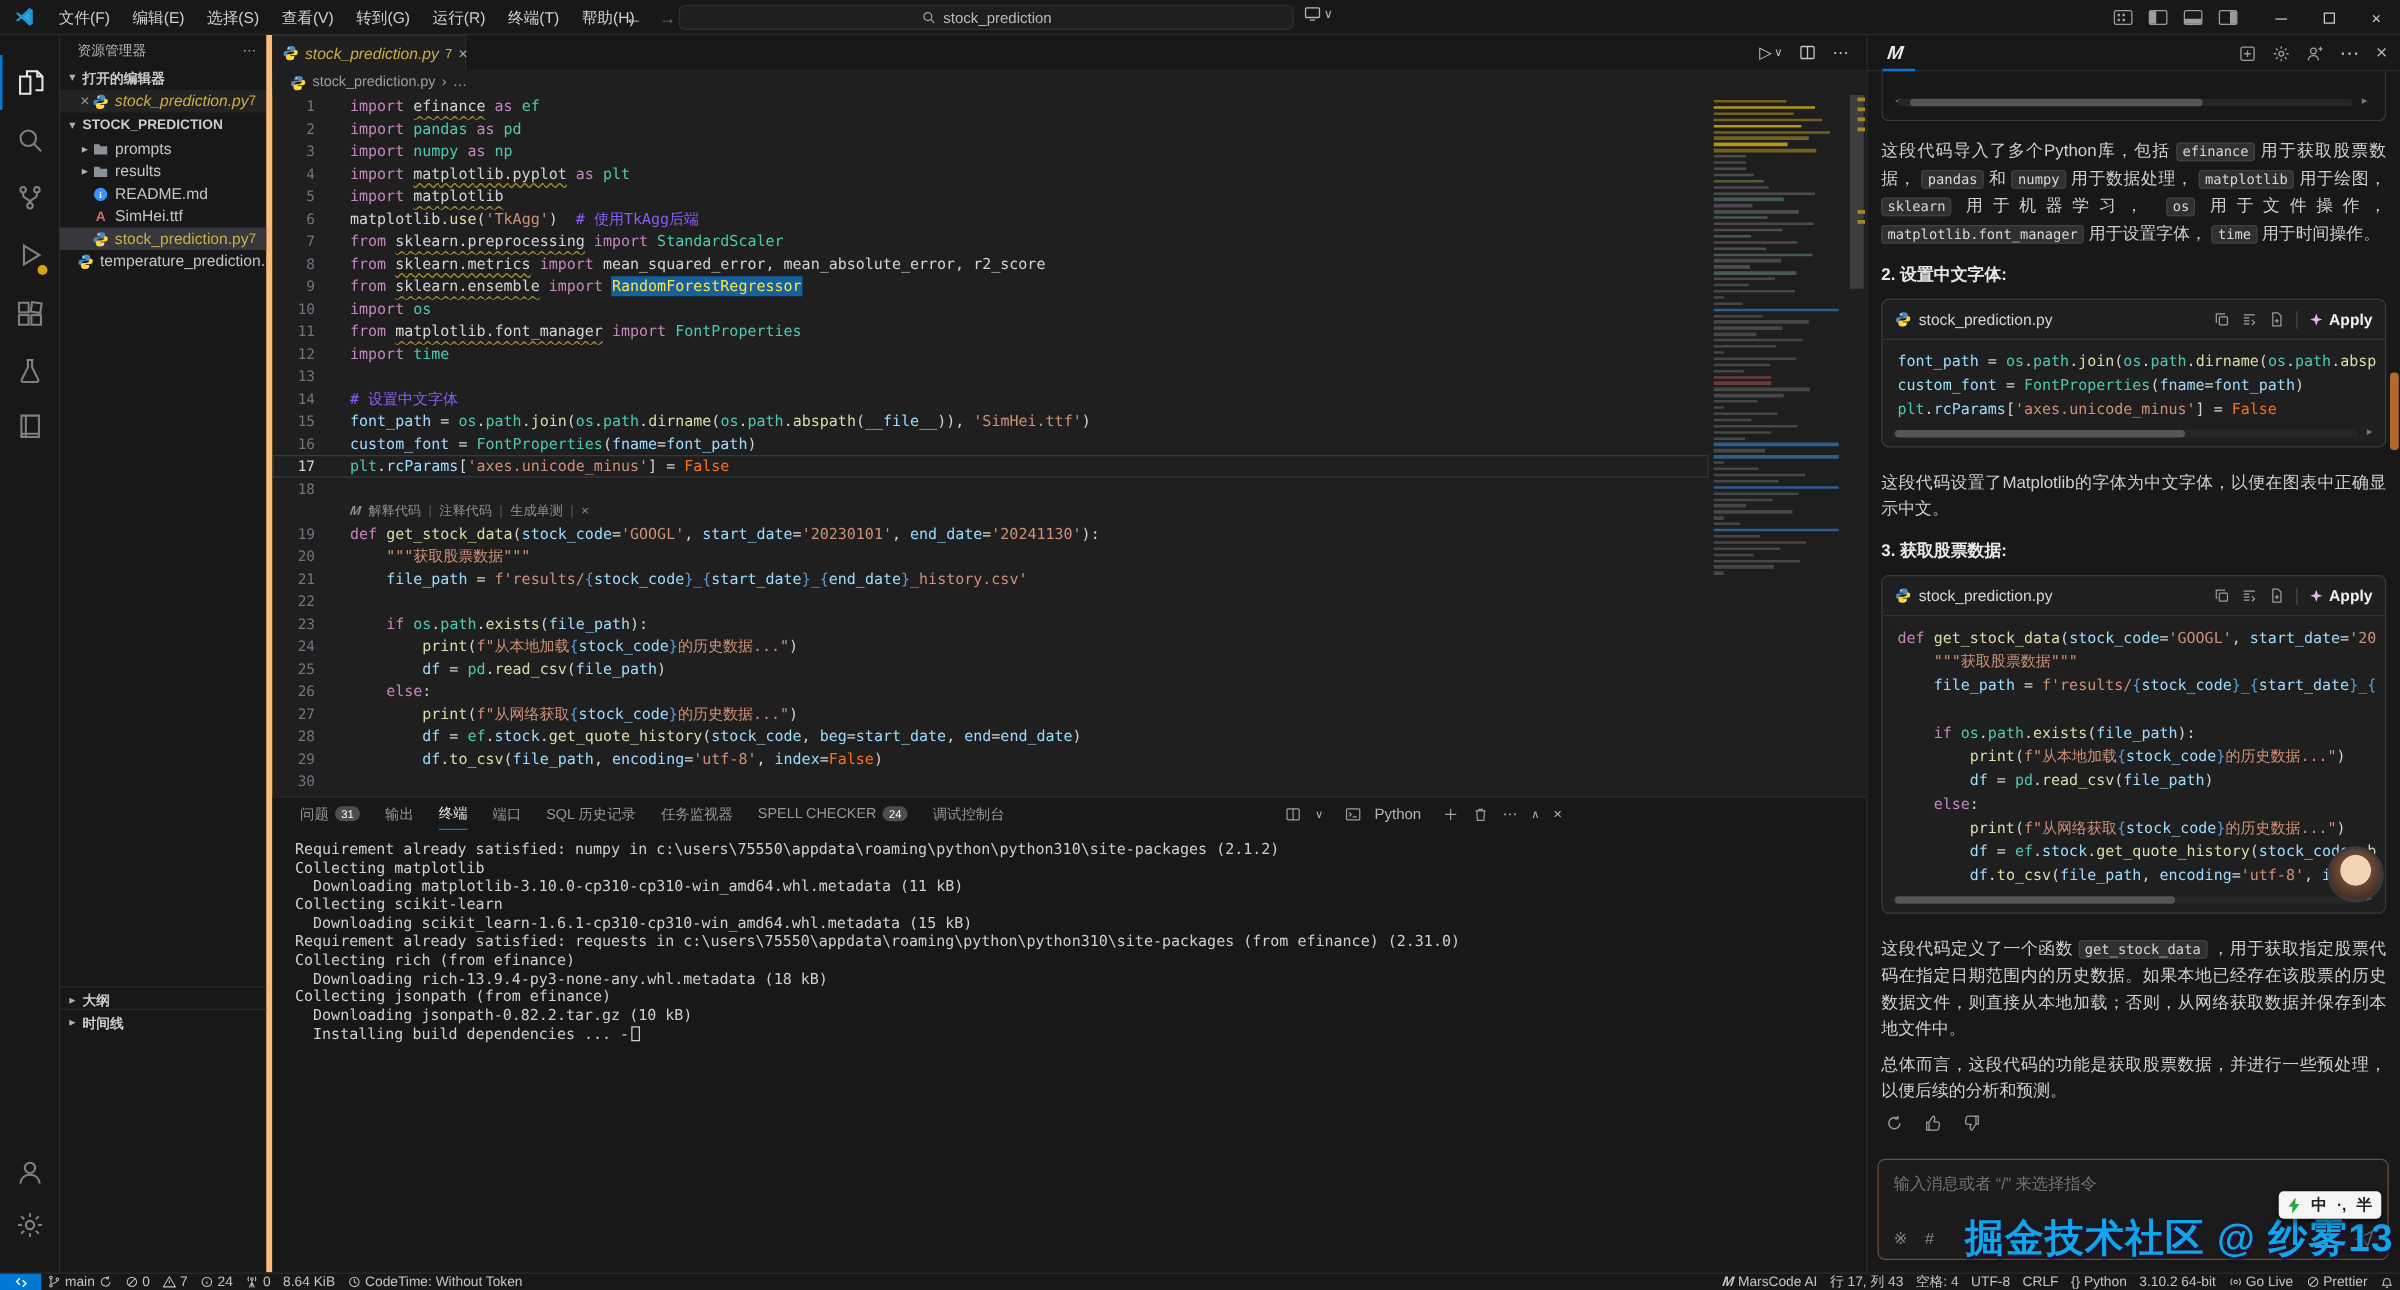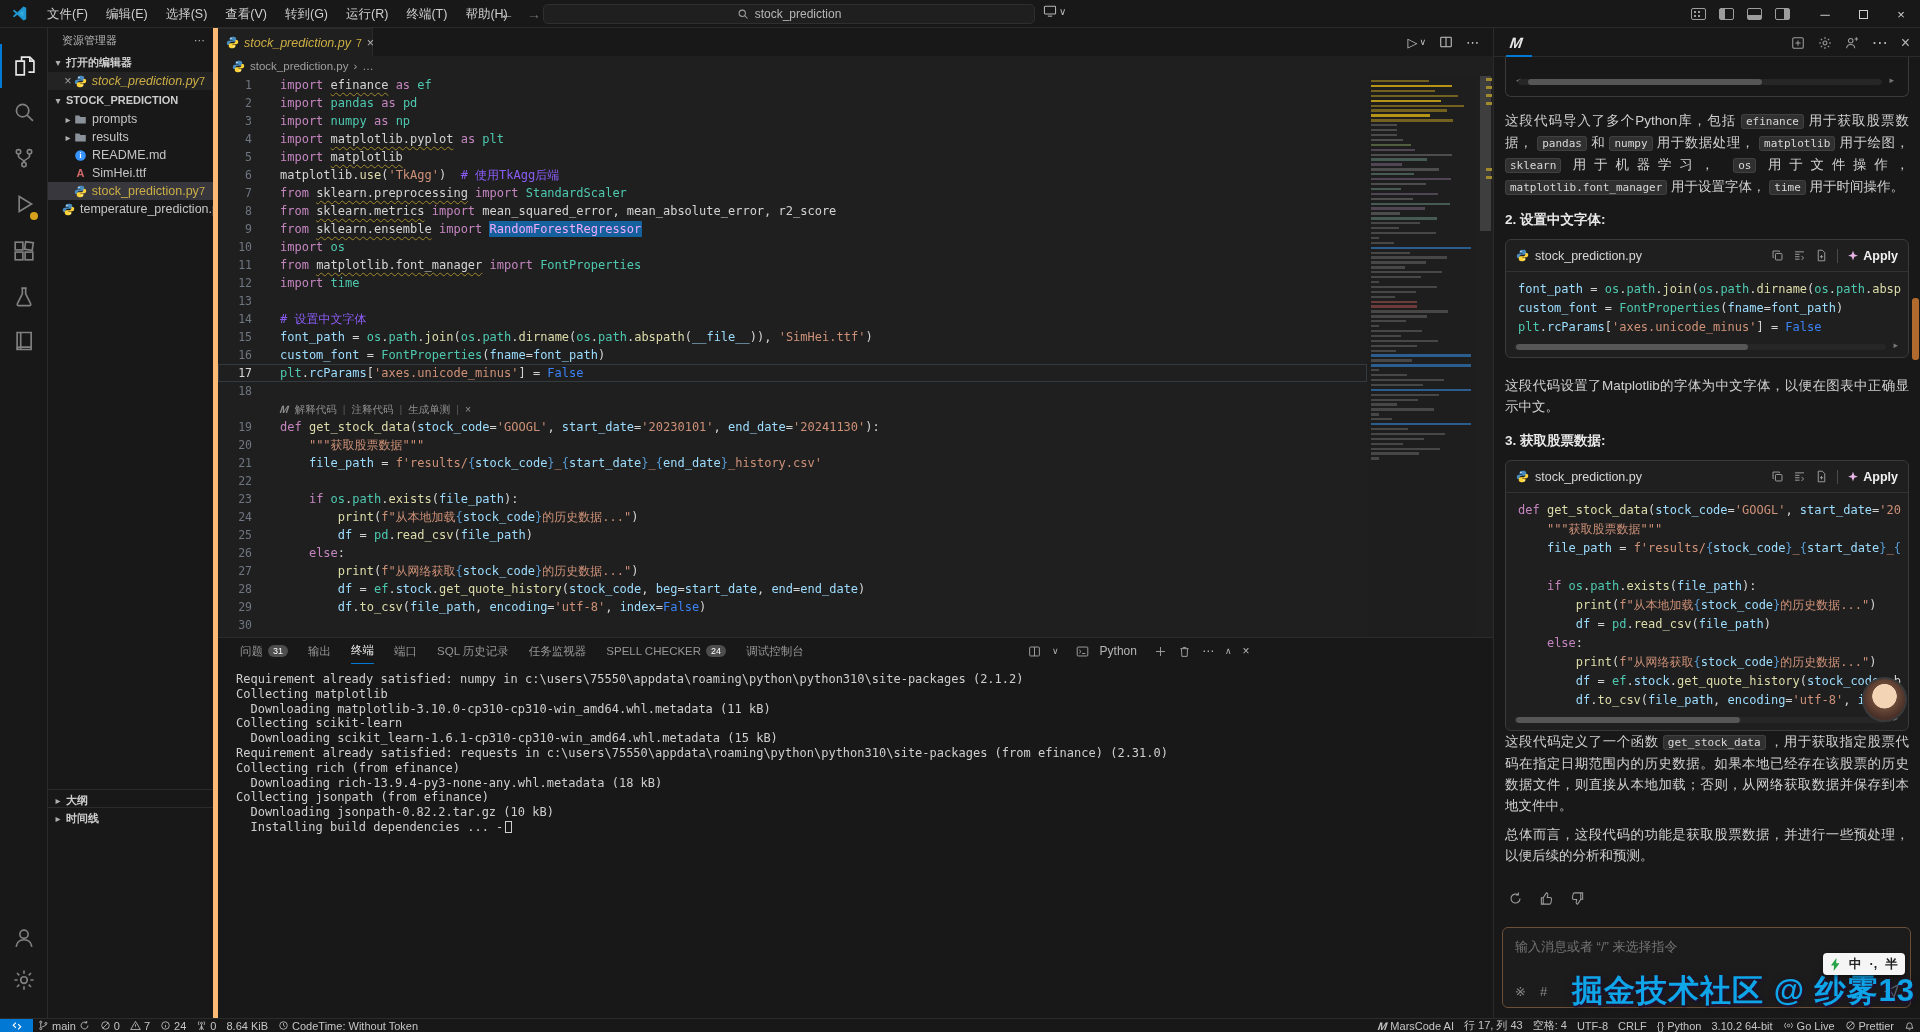--- a/index.html
+++ b/index.html
@@ -45,23 +45,23 @@
   #tab1{width:155px;height:28px;background:#1f1f1f;border-right:1px solid #2b2b2b;border-top:1px solid #2b2b2b;display:flex;align-items:center;padding:0 8px;gap:5px;font-size:12.5px}
   #tab-actions{position:absolute;right:14px;top:0;height:28px;display:flex;align-items:center;gap:13px;color:#c5c5c5;font-size:13px}
   #breadcrumb{position:absolute;left:0;top:28px;width:100%;height:20px;display:flex;align-items:center;padding-left:14px;font-size:11.5px;color:#9f9f9f;gap:5px;background:#1f1f1f}
   #code{position:absolute;left:0;top:48px;width:1149px;height:561px;overflow:hidden;font-family:"DejaVu Sans Mono","Liberation Mono",monospace;font-size:12px;line-height:18px}
   .cline{height:18px;white-space:pre;position:relative}
   .cline .gut{display:inline-block;width:34px;text-align:right;color:#6e7681;margin-right:28px;font-size:11.5px}
   .cline.cur .gut{color:#d7d7d7}
   .cline.cur{outline:1px solid #333a40;outline-offset:-1px}
   .lensrow{height:18px;font-family:"Liberation Sans","DejaVu Sans",sans-serif;font-size:10.5px;color:#8f8f8f;padding-left:62px;display:flex;align-items:center;gap:6px}
   .tk-k{color:#C586C0}.tk-m{color:#4EC9B0}.tk-f{color:#DCDCAA}.tk-v{color:#9CDCFE}.tk-s{color:#CE9178}
-  .tk-c{color:#8b5cf6}.tk-b{color:#3b82f6}.tk-p{color:#D4D4D4}.tk-fb{color:#569CD6}
+  .tk-c{color:#8b5cf6}.tk-b{color:#f97316}.tk-p{color:#D4D4D4}.tk-fb{color:#569CD6}
   .tk-pu{color:#D4D4D4;text-decoration:underline;text-decoration-style:wavy;text-decoration-color:#a08a2d;text-decoration-thickness:1px;text-underline-offset:3px}
-  .tk-hl{color:#f0abfc;background:#15619e;box-shadow:0 0 0 1px #15619e}
+  .tk-hl{color:#fde047;background:#15619e;box-shadow:0 0 0 1px #15619e}
   #minimap{position:absolute;left:1149px;top:48px;width:111px;height:561px;background:#1e1e1e}
   #scrollbar-v{position:absolute;left:1260px;top:48px;width:15px;height:561px}
   #scroll-thumb{position:absolute;left:2px;top:0;width:11px;height:155px;background:rgba(121,121,121,.35)}
 
   
   #panel{position:absolute;left:0;top:609px;width:1275px;height:381px;background:#181818;border-top:1px solid #2b2b2b}
   #panel-tabs{position:absolute;left:22px;top:0;height:26px;display:flex;align-items:center;gap:20px;font-size:11.5px;color:#969696}
   .ptab{display:flex;align-items:center;gap:5px;height:26px}
   .ptab.active{color:#e7e7e7;border-bottom:1px solid #0078d4}
   .pbadge{background:#4d4d4d;color:#fff;border-radius:8px;font-size:9px;padding:1px 5px}
@@ -687,21 +687,21 @@
               </span>Apply</span>
           </span>
         </div>
         <div class="aicode"><div><span class="tk-k">def</span><span class="tk-p"> </span><span class="tk-f">get_stock_data</span><span class="tk-p">(</span><span class="tk-v">stock_code</span><span class="tk-p">=</span><span class="tk-s">'GOOGL'</span><span class="tk-p">, </span><span class="tk-v">start_date</span><span class="tk-p">=</span><span class="tk-s">'20</span></div><div><span class="tk-p">    </span><span class="tk-s">"""获取股票数据"""</span></div><div><span class="tk-p">    </span><span class="tk-v">file_path</span><span class="tk-p"> = </span><span class="tk-s">f'results/</span><span class="tk-fb">{</span><span class="tk-v">stock_code</span><span class="tk-fb">}</span><span class="tk-s">_</span><span class="tk-fb">{</span><span class="tk-v">start_date</span><span class="tk-fb">}</span><span class="tk-s">_</span><span class="tk-fb">{</span></div><div>&nbsp;</div><div><span class="tk-p">    </span><span class="tk-k">if</span><span class="tk-p"> </span><span class="tk-m">os</span><span class="tk-p">.</span><span class="tk-m">path</span><span class="tk-p">.</span><span class="tk-f">exists</span><span class="tk-p">(</span><span class="tk-v">file_path</span><span class="tk-p">):</span></div><div><span class="tk-p">        </span><span class="tk-f">print</span><span class="tk-p">(</span><span class="tk-s">f"从本地加载</span><span class="tk-fb">{</span><span class="tk-v">stock_code</span><span class="tk-fb">}</span><span class="tk-s">的历史数据..."</span><span class="tk-p">)</span></div><div><span class="tk-p">        </span><span class="tk-v">df</span><span class="tk-p"> = </span><span class="tk-m">pd</span><span class="tk-p">.</span><span class="tk-f">read_csv</span><span class="tk-p">(</span><span class="tk-v">file_path</span><span class="tk-p">)</span></div><div><span class="tk-p">    </span><span class="tk-k">else</span><span class="tk-p">:</span></div><div><span class="tk-p">        </span><span class="tk-f">print</span><span class="tk-p">(</span><span class="tk-s">f"从网络获取</span><span class="tk-fb">{</span><span class="tk-v">stock_code</span><span class="tk-fb">}</span><span class="tk-s">的历史数据..."</span><span class="tk-p">)</span></div><div><span class="tk-p">        </span><span class="tk-v">df</span><span class="tk-p"> = </span><span class="tk-m">ef</span><span class="tk-p">.</span><span class="tk-v">stock</span><span class="tk-p">.</span><span class="tk-f">get_quote_history</span><span class="tk-p">(</span><span class="tk-v">stock_code</span><span class="tk-p">, b</span></div><div><span class="tk-p">        </span><span class="tk-v">df</span><span class="tk-p">.</span><span class="tk-f">to_csv</span><span class="tk-p">(</span><span class="tk-v">file_path</span><span class="tk-p">, </span><span class="tk-v">encoding</span><span class="tk-p">=</span><span class="tk-s">'utf-8'</span><span class="tk-p">, </span><span class="tk-v">ind</span></div></div>
         <div class="hscroll">
           <div class="track"></div>
           <div class="thumb" style="left:2px;width:58%"></div>
           <span class="arr">▸</span>
         </div>
       </div>
-    <div class="aip" style="" id="ai-p3">这段代码定义了一个函数 <span class="chip">get_stock_data</span> ，用于获取指定股票代码在指定日期范围内的历史数据。如果本地已经存在该股票的历史数据文件，则直接从本地加载；否则，从网络获取数据并保存到本地文件中。</div>
+    <div class="aip" style="margin-top:17px" id="ai-p3">这段代码定义了一个函数 <span class="chip">get_stock_data</span> ，用于获取指定股票代码在指定日期范围内的历史数据。如果本地已经存在该股票的历史数据文件，则直接从本地加载；否则，从网络获取数据并保存到本地文件中。</div>
     <div class="aip" style="margin-top:8px">总体而言，这段代码的功能是获取股票数据，并进行一些预处理，以便后续的分析和预测。</div>
   </div>
   <div id="avatar"></div>
   <div id="msg-actions">
     <span class="ico">
         <svg width="15" height="15" viewBox="0 0 16 16" fill="none" stroke="currentColor" stroke-width="1.2">
           <path d="M12.8 8A4.8 4.8 0 1 1 11 4.3M11 1.6v2.7H8.3"></path>
         </svg>
       </span>
     <span class="ico">

